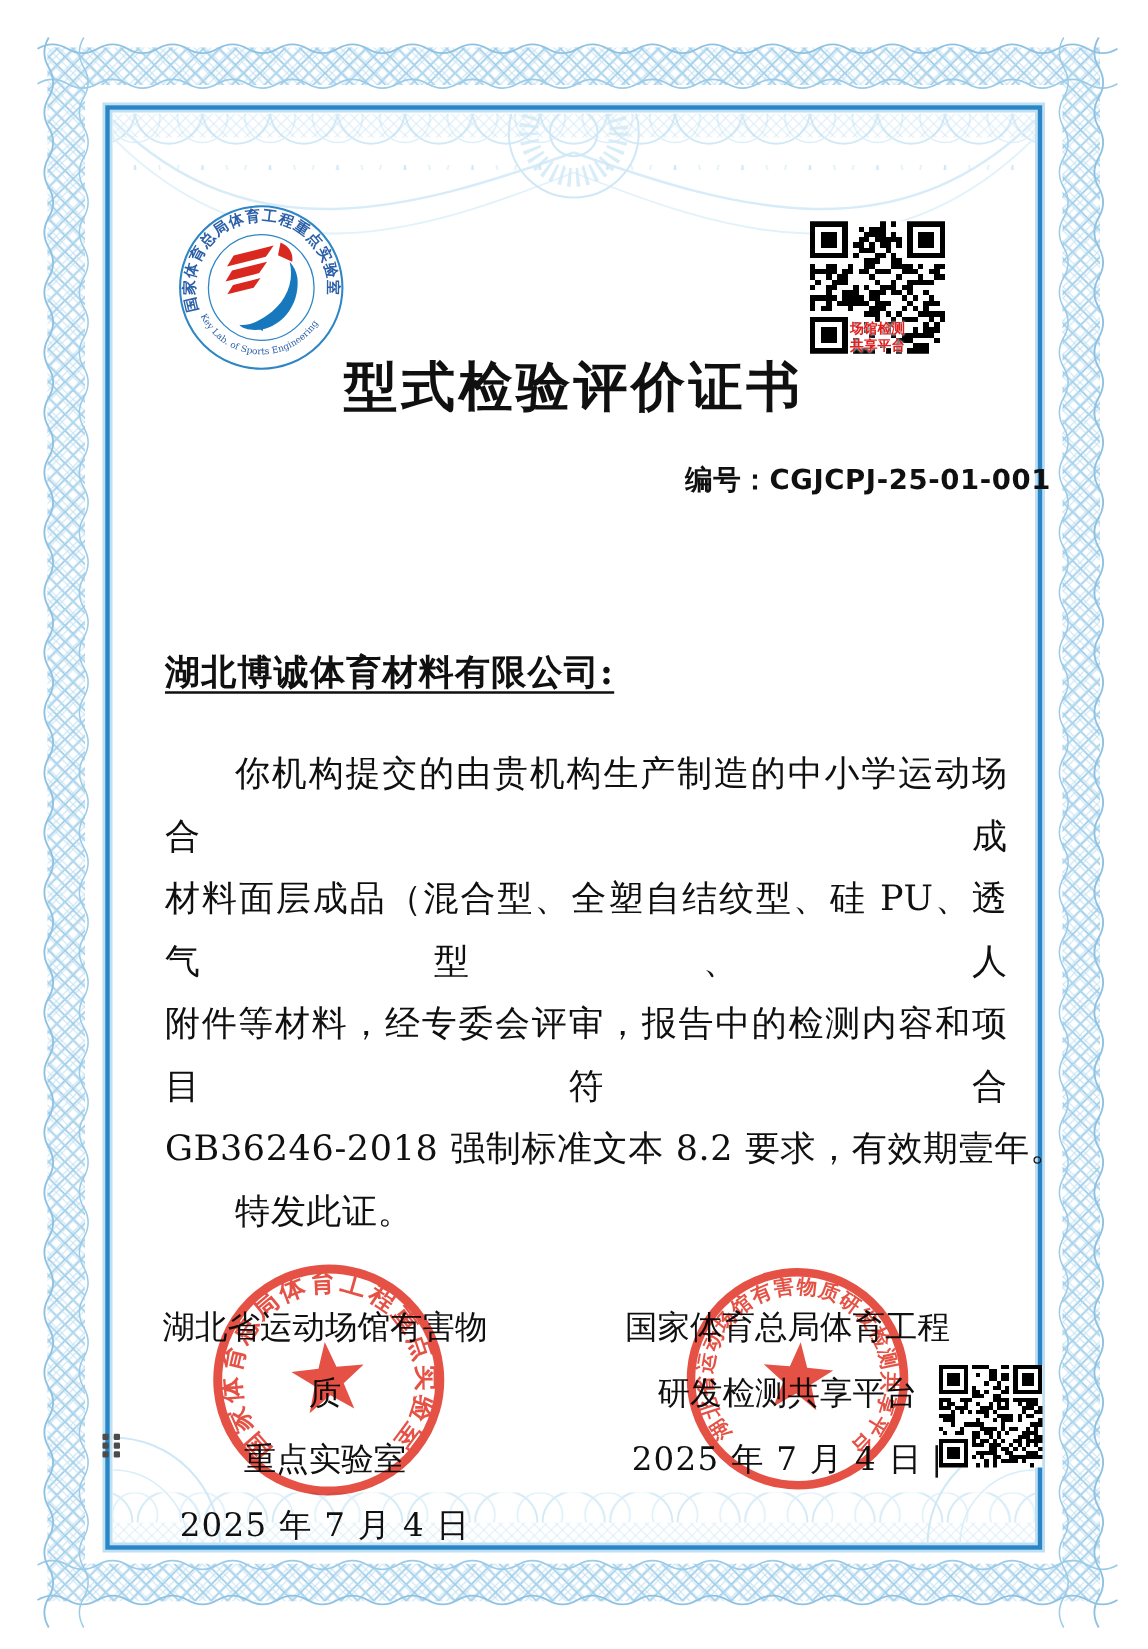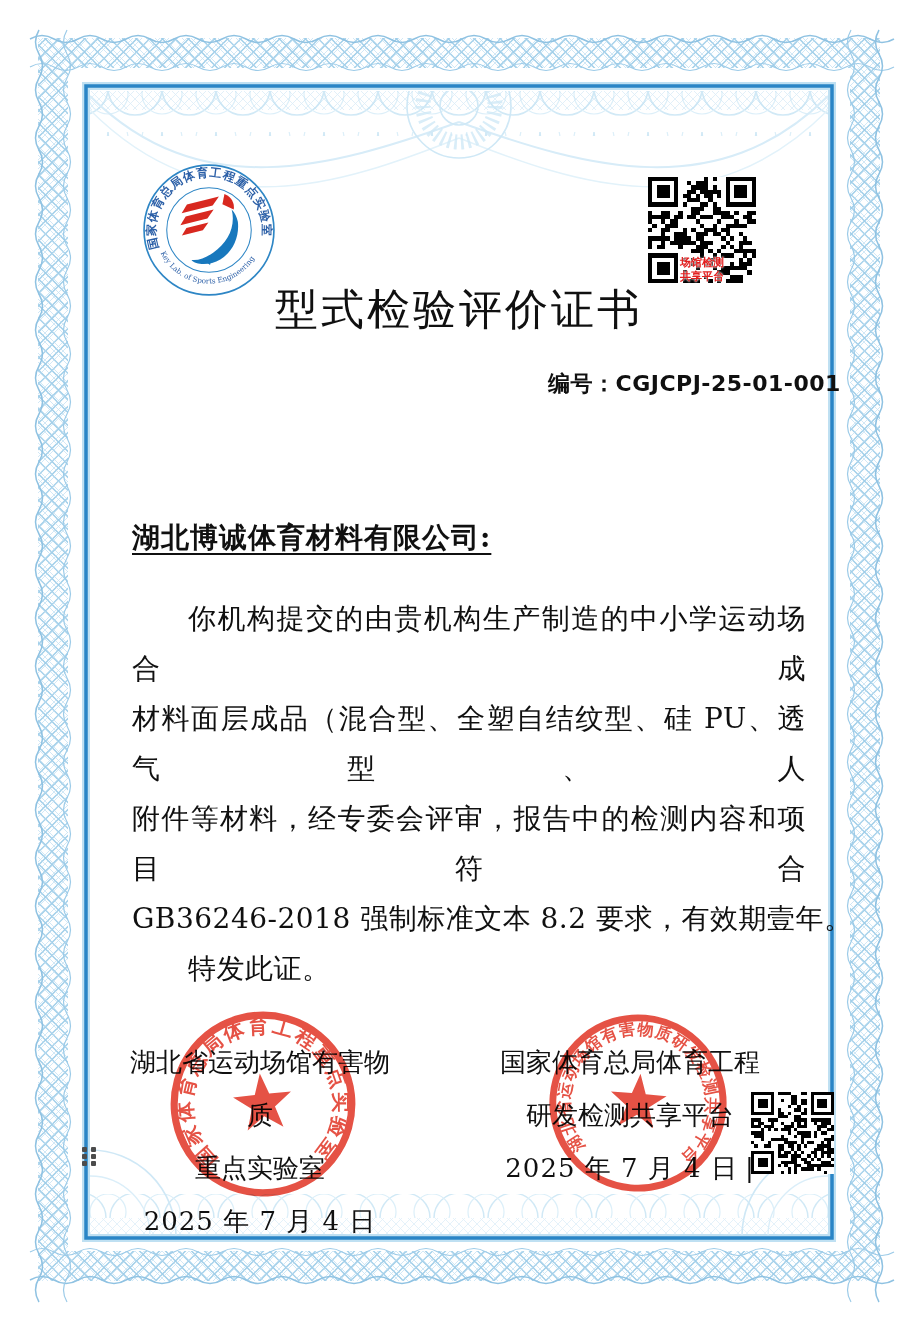--- a/index.html
+++ b/index.html
@@ -22,21 +22,21 @@
   .qr-overlay {
     position:absolute; inset:0; display:flex; flex-direction:column;
     align-items:center; justify-content:flex-end; gap:1px;
     font-family:"DejaVu Sans","Liberation Sans",sans-serif;
     font-size:11px; font-weight:bold; color:#e21f1f; line-height:13px;
     text-shadow:0 0 2px #fff,0 0 2px #fff; pointer-events:none;
   }
 
   .title {
     left:0; top:281px; width:100%; text-align:center;
-    font-size:43px; font-weight:normal; letter-spacing:3px;
+    font-size:43px; font-weight:bold; letter-spacing:3px;
   }
   .serial {
     left:548px; top:369px;
     font-family:"DejaVu Sans","Liberation Sans",sans-serif;
     font-size:22px; font-weight:bold; letter-spacing:0.5px;
   }
   .recipient {
     left:132px; top:519px; font-size:28px; font-weight:bold;
     text-decoration:underline; text-underline-offset:6px;
     text-decoration-thickness:2px; letter-spacing:1px;text-align:right;

